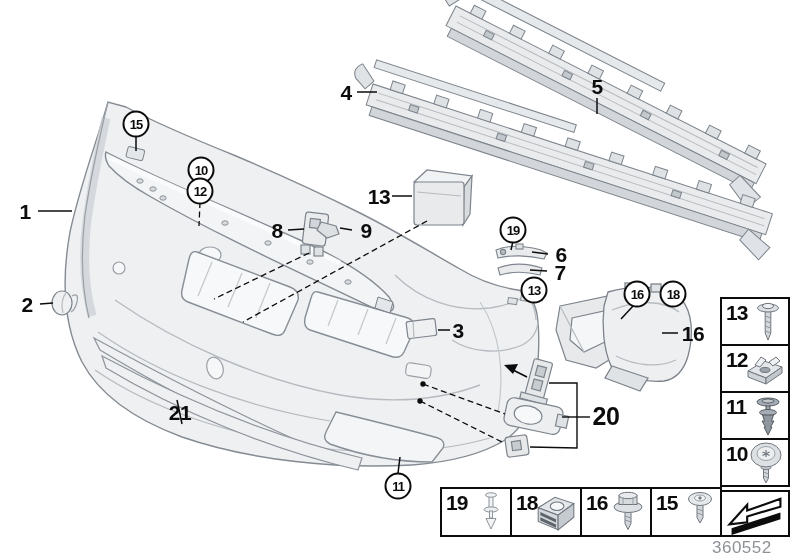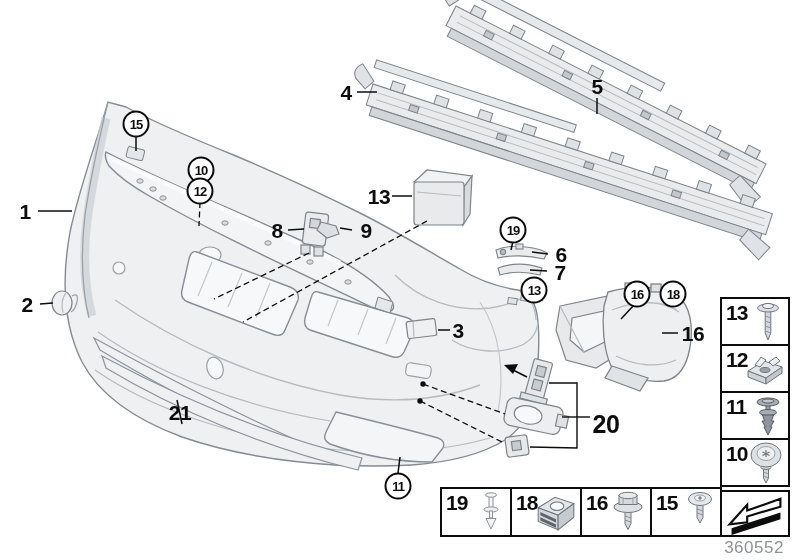--- a/index.html
+++ b/index.html
@@ -1,36 +1,36 @@
 <!DOCTYPE html>
 <html><head>
 <meta charset="utf-8">
 <style>
   html,body{margin:0;padding:0;background:#fff;}
   #stage{position:relative;width:800px;height:560px;background:#fff;overflow:hidden;
          font-family:"Liberation Sans",sans-serif;}
   #art{position:absolute;left:0;top:0;}
   .callout{position:absolute;transform:translate(-50%,-50%);font-weight:700;
            font-size:21px;color:#0c0c0c;letter-spacing:-0.5px;line-height:1;cursor:default;}
-  .callout.big{font-size:25px;margin-top:8px;}
+  .callout.big{font-size:25px;}
   .circled{position:absolute;transform:translate(-50%,-50%);width:23px;height:23px;
            border:2px solid #0c0c0c;border-radius:50%;background:#fff;color:#0c0c0c;
            font-weight:700;font-size:13px;line-height:23px;text-align:center;letter-spacing:-1px;}
   .legend-col{position:absolute;left:720px;top:297px;display:flex;flex-direction:column;}
   .legend-row{position:absolute;left:440px;top:487px;display:flex;flex-direction:row;}
   .cell{position:relative;background:#fff;border:2px solid #0c0c0c;box-sizing:border-box;}
   .legend-col .cell{width:70px;height:49px;margin-top:-2px;}
   .legend-col .cell:first-child{margin-top:0;}
   .legend-row .cell{width:72px;height:50px;margin-left:-2px;}
   .legend-row .cell:first-child{margin-left:0;}
   .cell .num{position:absolute;left:4px;top:2px;font-weight:700;font-size:21px;color:#0c0c0c;letter-spacing:-1px;}
   .cell .hw{position:absolute;right:2px;top:50%;transform:translateY(-50%);}
   .arrowbox{position:absolute;left:720px;top:490px;width:70px;height:47px;
             border:2px solid #0c0c0c;box-sizing:border-box;background:#fff;}
-  #drawno{position:absolute;left:712px;top:538px;width:84px;text-align:center;
+  #drawno{position:absolute;left:712px;top:538px;width:84px;
           font-size:17px;color:#8e9296;letter-spacing:0.5px;}
 </style>
 </head>
 <body>
 
 <div id="stage">
 
 <svg id="art" width="800" height="560" viewBox="0 0 800 560">
   <defs>
     <path id="tooth" d="M0,0 v-9 h13 v9 z"></path>

